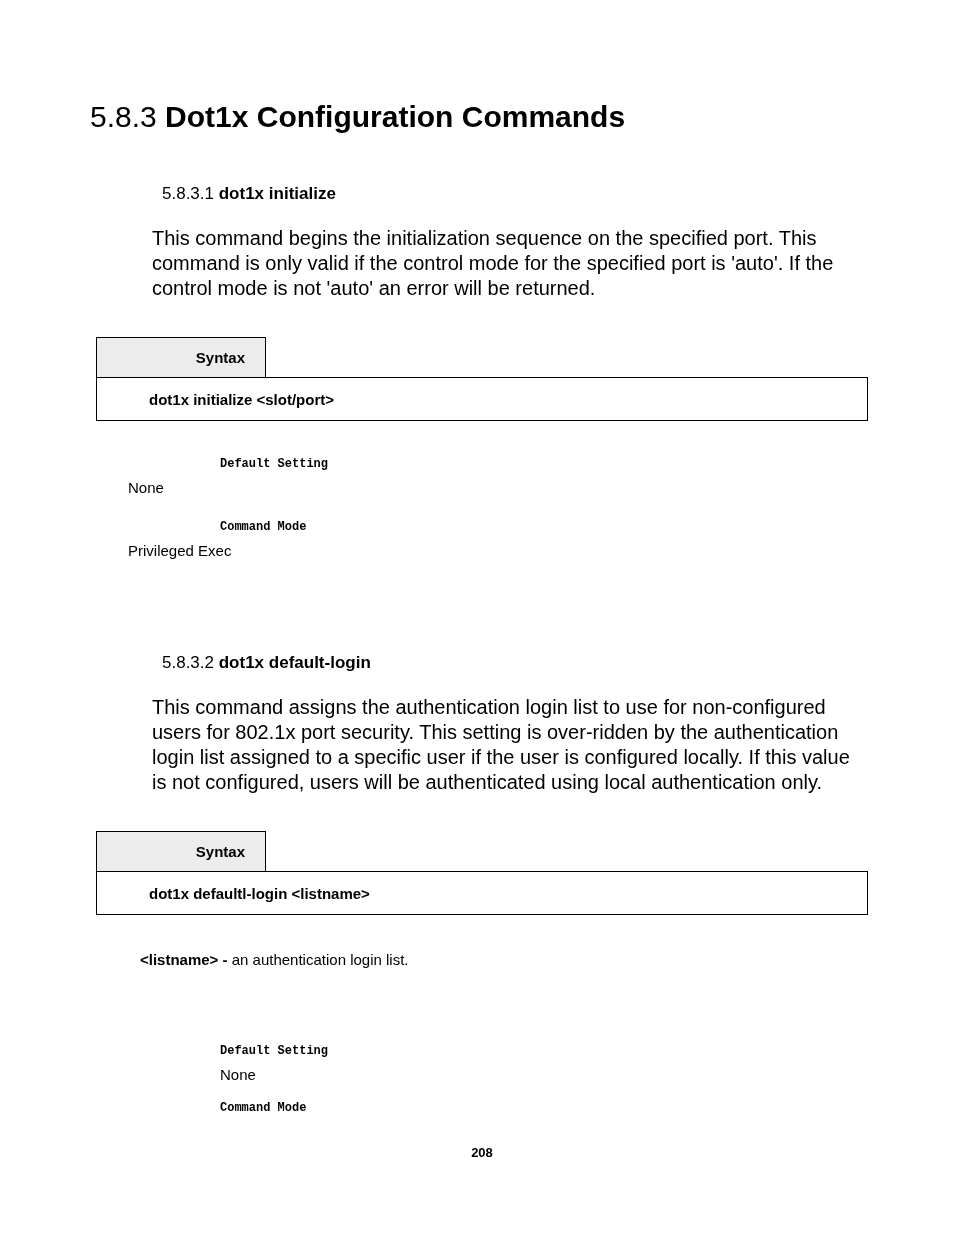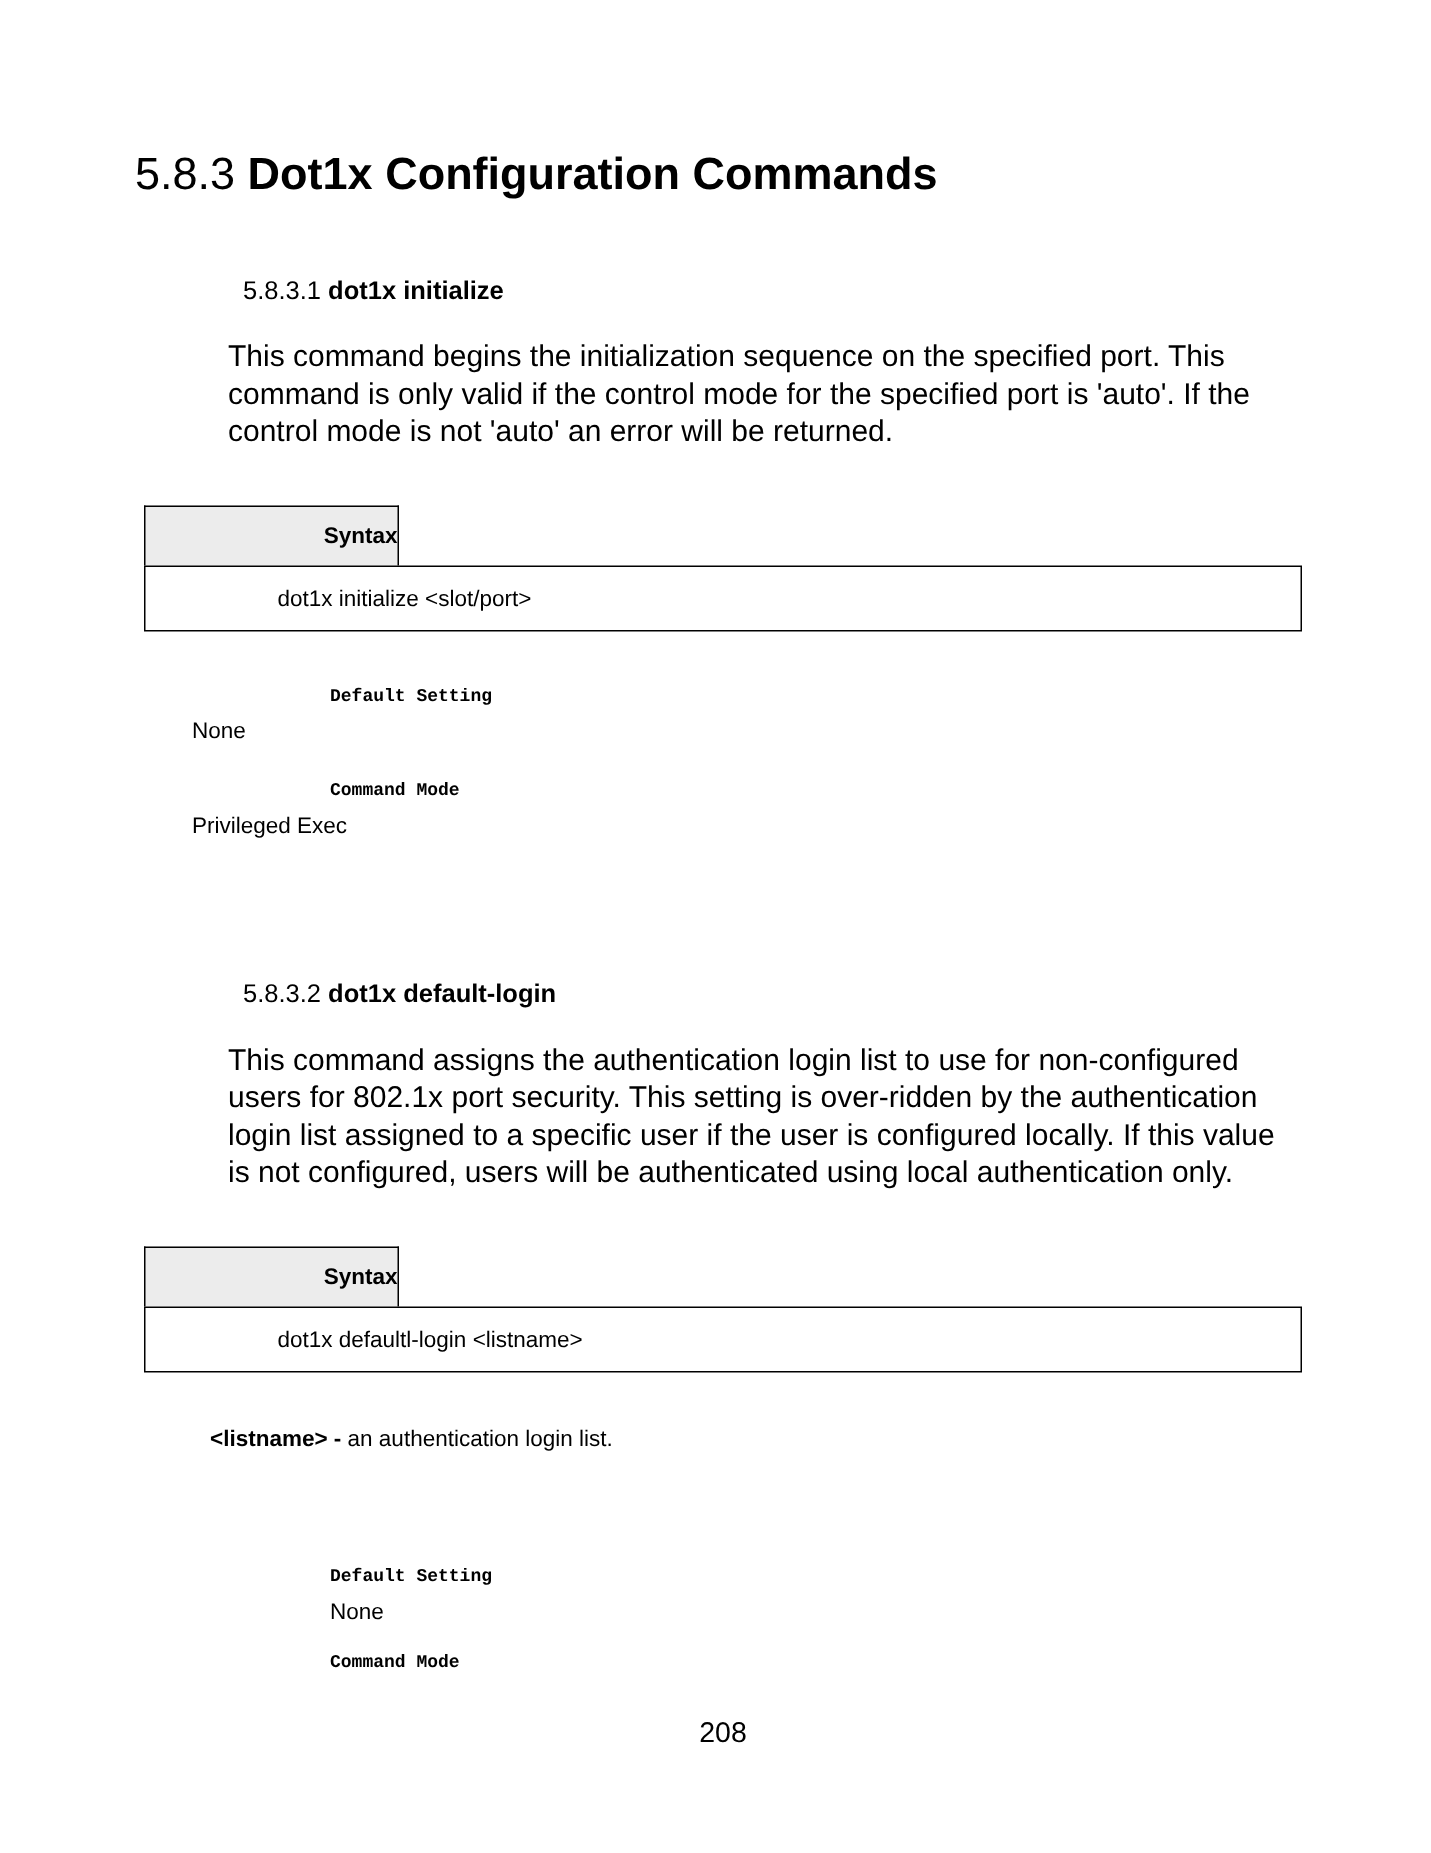--- a/index.html
+++ b/index.html
@@ -20,41 +20,41 @@
     .syntax-block { margin: 0 6px 36px 6px; }
     .syntax-head {
       border: 1px solid #000;
       border-bottom: none;
       background: #ececec;
       width: 170px;
       height: 40px;
       display: flex;
       align-items: center;
       justify-content: flex-end;
-      padding-right: 0;
+      padding-right: 20px;
       font-weight: bold;
       font-size: 15px;
     }
     .syntax-body {
       border: 1px solid #000;
       height: 44px;
       display: flex;
       align-items: center;
-      padding-left: 88px;
-      font-weight: normal;
+      padding-left: 52px;
+      font-weight: bold;
       font-size: 15px;
     }
     .param { margin-left: 50px; font-size: 15px; margin-bottom: 36px; }
     .param b { font-weight: bold; }
     .sub-head { margin-left: 130px; font-weight: bold; font-size: 12px; margin-bottom: 8px; font-family: Liberation Mono, monospace; }
     .sub-val-out { margin-left: 38px; font-size: 15px; margin-bottom: 24px; }
     .sub-val-in { margin-left: 130px; font-size: 15px; margin-bottom: 18px; }
     .spacer-lg { height: 70px; }
     .spacer-md { height: 40px; }
-    .page-num { text-align: center; font-weight: normal; font-size: 19px; margin-top: 30px; }
+    .page-num { text-align: center; font-weight: bold; font-size: 13px; margin-top: 30px; }
   </style>
 </head>
 <body>
 
 <div class="page">
 
   <h1>
     <span class="num">5.8.3</span>
     <span>Dot1x Configuration Commands</span>
   </h1>

